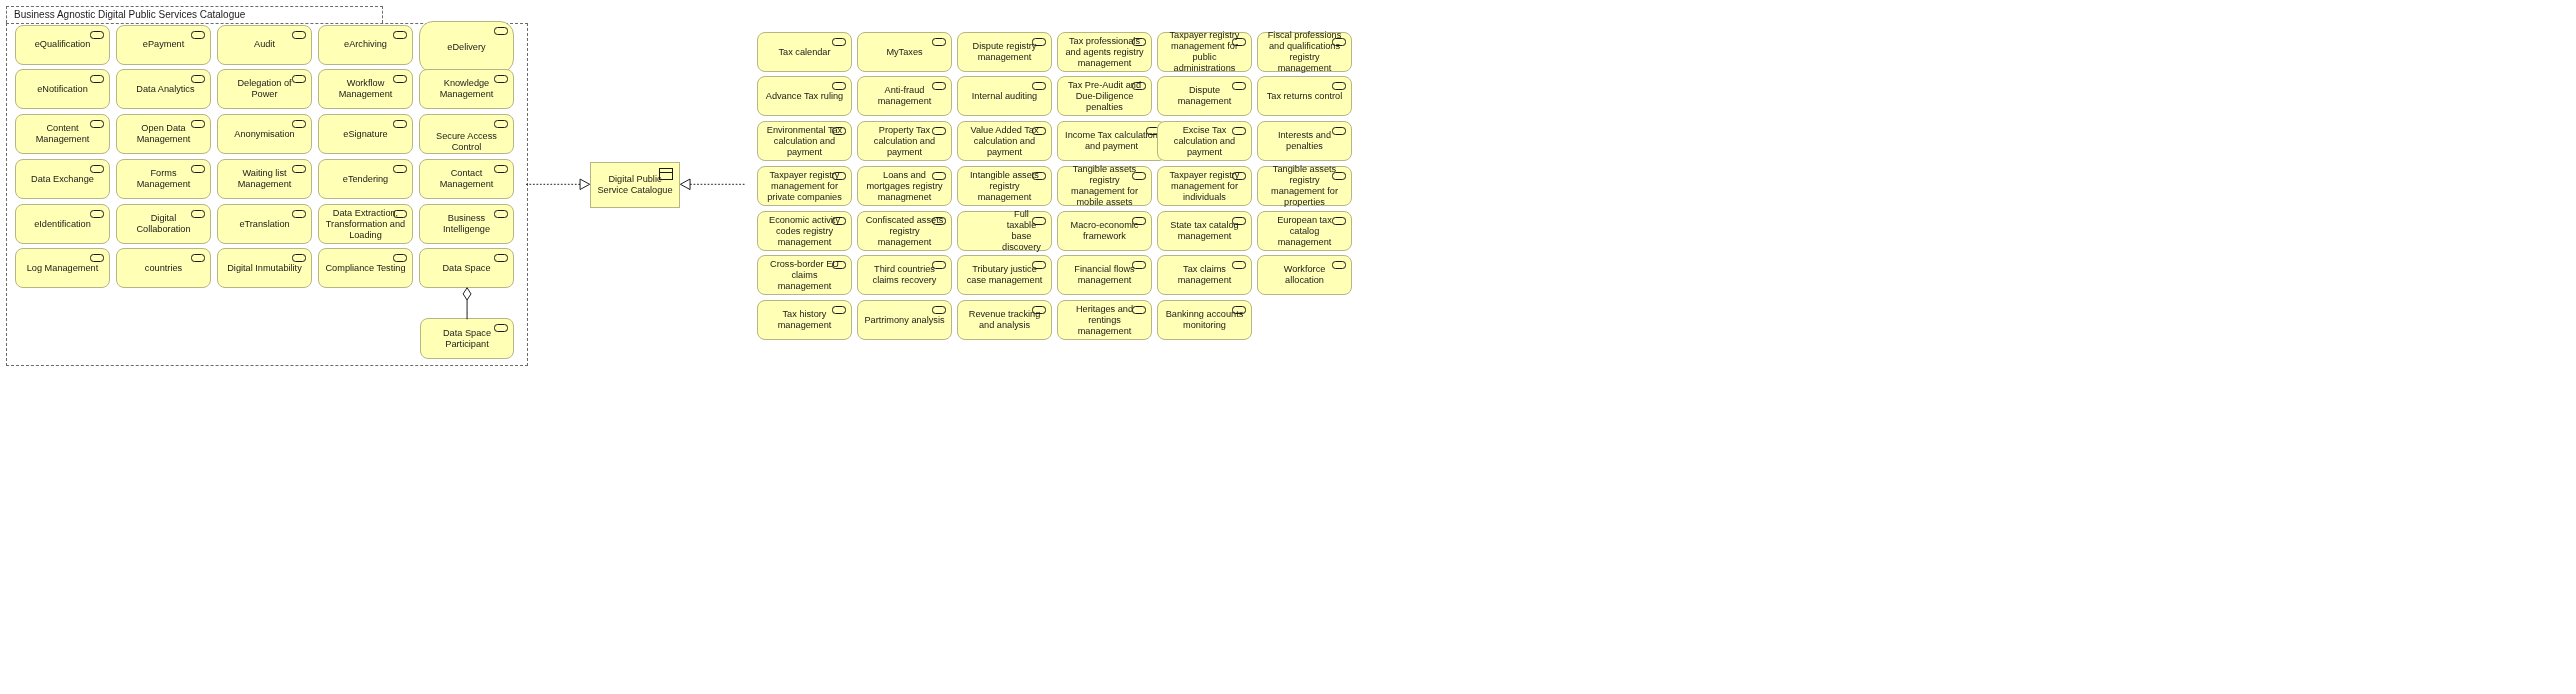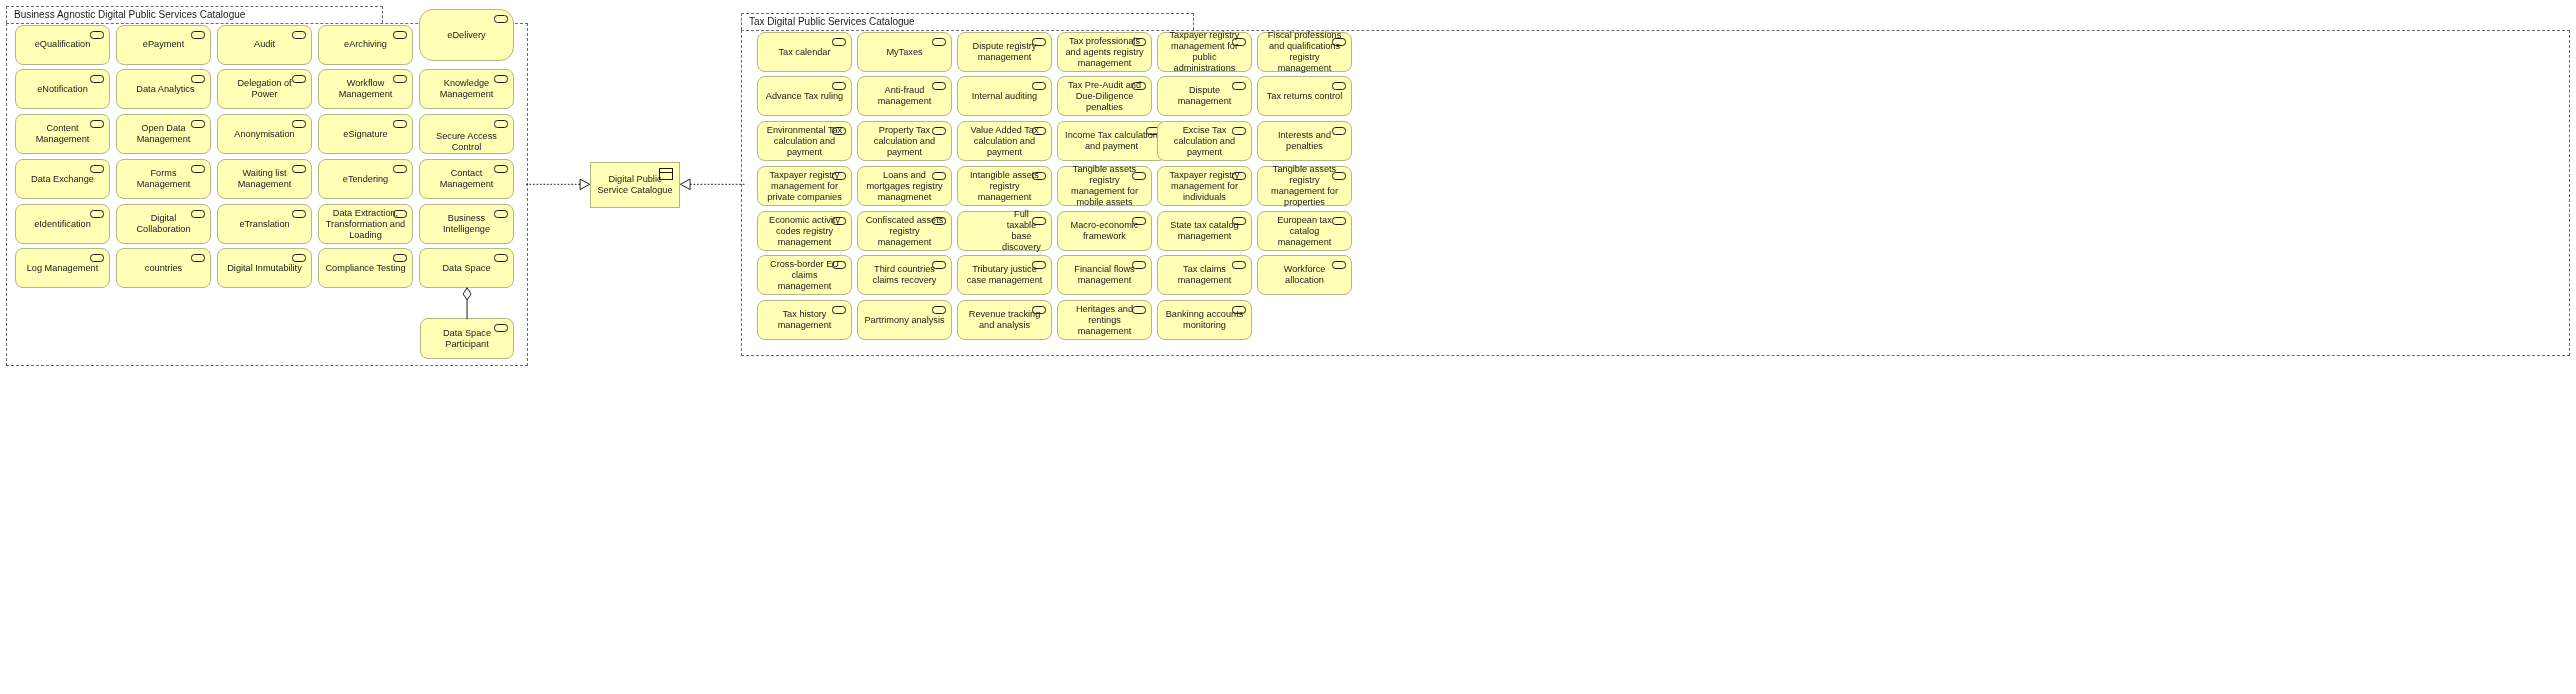--- a/index.html
+++ b/index.html
@@ -123,45 +123,39 @@
 
 <div id="canvas">
 
   <div class="grouping" style="left:6.1px; top:6.1px; width:522px; height:360px;">
     <div class="grouping-tab" style="width:377px;">
       <span class="grouping-tab-label">Business Agnostic Digital Public Services Catalogue</span>
     </div>
     <div class="grouping-body" style="top:16.7px; width:522px; height:343px;"></div>
   </div>
 
-  <div class="grouping" style="left:741px; top:13px; width:1829px; height:342px;">
-    <div class="grouping-tab" style="width:453px;">
-      <span class="grouping-tab-label">Tax Digital Public Services Catalogue</span>
-    </div>
-    <div class="grouping-body" style="top:16.7px; width:1829px; height:326px;"></div>
-  </div>
 
   <div id="left-nodes">
       <div class="node" style="left: 15px; top: 24.6px; width: 95px; height: 40px;">
         <span class="svc-icon"></span>
         <span class="label">eQualification</span>
       </div>
       <div class="node" style="left: 116px; top: 24.6px; width: 95px; height: 40px;">
         <span class="svc-icon"></span>
         <span class="label">ePayment</span>
       </div>
       <div class="node" style="left: 217px; top: 24.6px; width: 95px; height: 40px;">
         <span class="svc-icon"></span>
         <span class="label">Audit</span>
       </div>
       <div class="node" style="left: 318px; top: 24.6px; width: 95px; height: 40px;">
         <span class="svc-icon"></span>
         <span class="label">eArchiving</span>
       </div>
-      <div class="node" style="left: 419px; top: 9px; width: 95px; height: 52px; border-radius: 14px;">
+      <div class="node" style="left: 419px; top: 21px; width: 95px; height: 52px; border-radius: 14px;">
         <span class="svc-icon"></span>
         <span class="label">eDelivery</span>
       </div>
       <div class="node" style="left: 15px; top: 69px; width: 95px; height: 40px;">
         <span class="svc-icon"></span>
         <span class="label">eNotification</span>
       </div>
       <div class="node" style="left: 116px; top: 69px; width: 95px; height: 40px; padding-left: 10px;">
         <span class="svc-icon"></span>
         <span class="label">Data Analytics</span>

